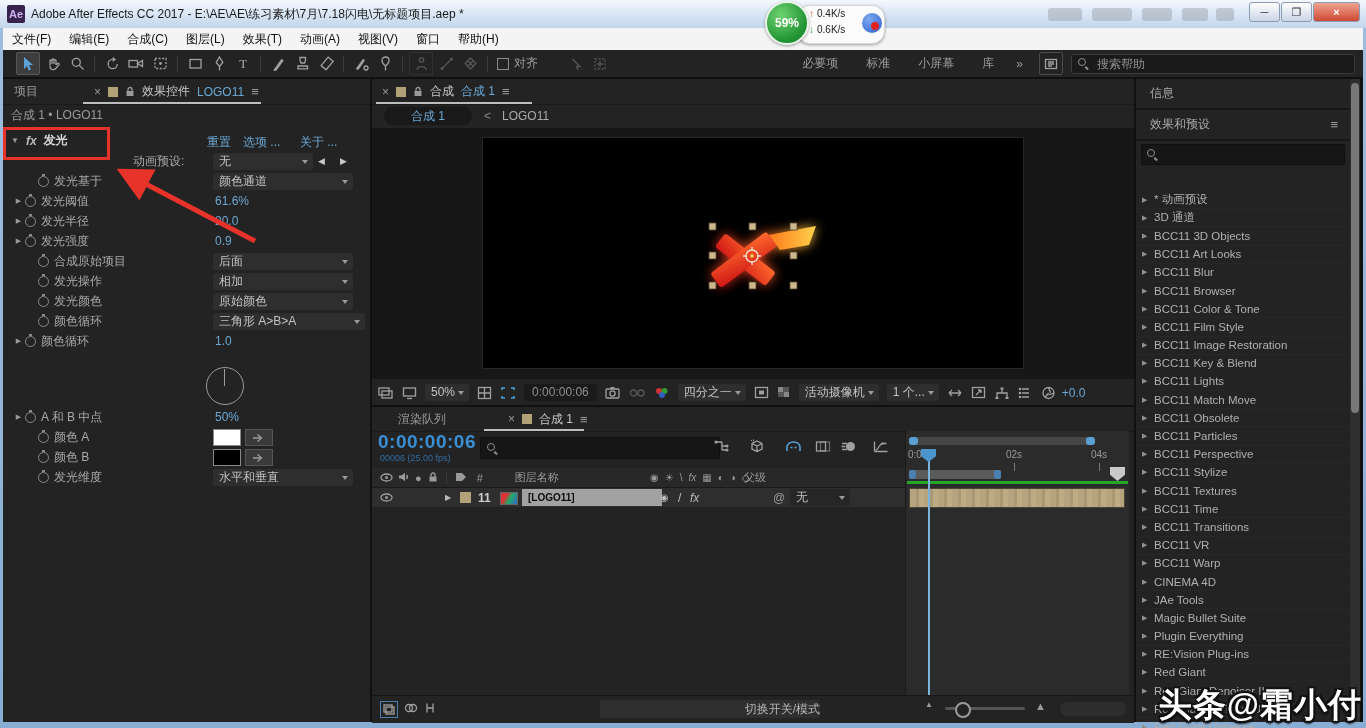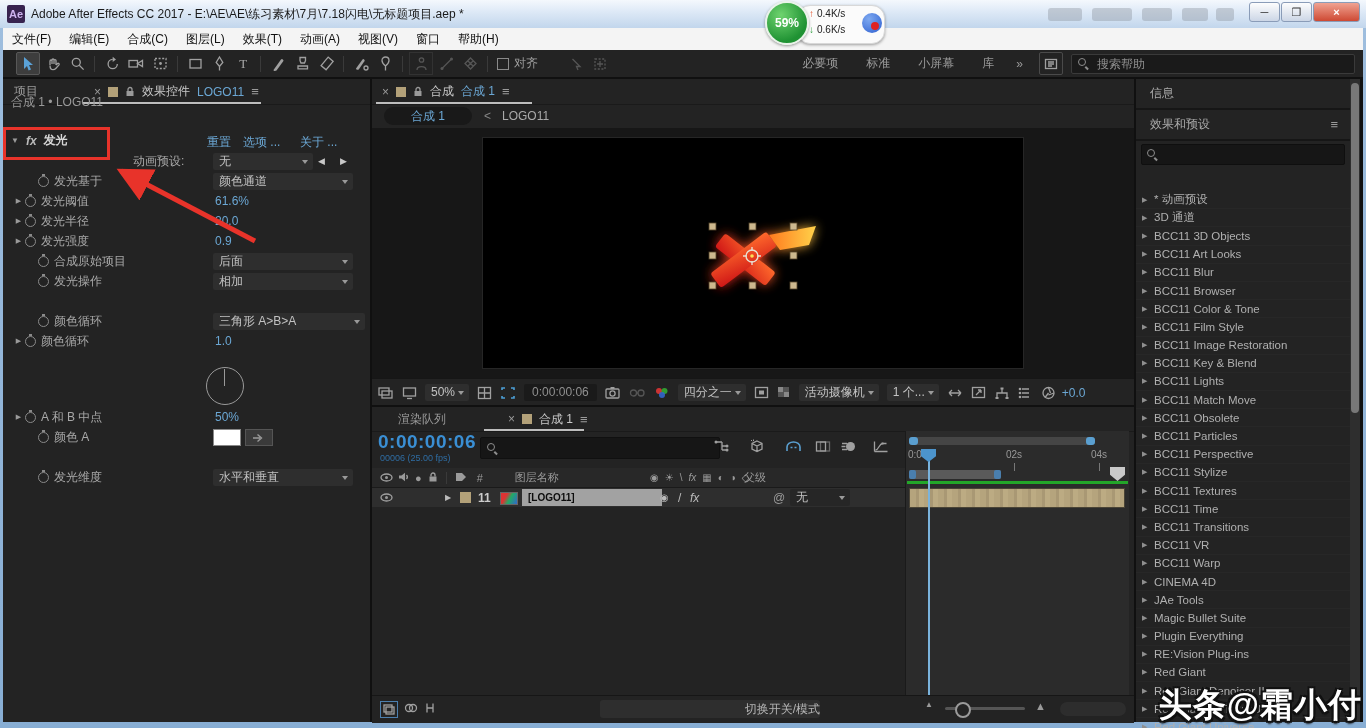--- a/index.html
+++ b/index.html
@@ -340,21 +340,21 @@
       <svg width="10" height="11">
           <rect x="1.5" y="5" width="7" height="5" fill="#9a9a9a"></rect>
           <path d="M3 5 V3.5 a2 2 0 0 1 4 0 V5" stroke="#9a9a9a" fill="none" stroke-width="1.3"></path>
         </svg>
       <span class="tabtxt bright">效果控件</span>
       <span class="blue">LOGO11</span>
       <span class="hamb">≡</span>
     </div>
     <div class="underline" style="left:80px;top:23px;width:178px;"></div>
 
-    <div style="position:absolute;left:8px;top:15px;color:#9a9a9a;">合成 1 • LOGO11</div>
+    <div style="position:absolute;left:8px;top:28px;color:#9a9a9a;">合成 1 • LOGO11</div>
 
     <div style="position:absolute;left:8px;top:53px;display:flex;align-items:center;gap:7px;">
       <span style="color:#9a9a9a;font-size:8px;">▼</span>
       <span style="color:#bbb;font-style:italic;font-weight:bold;">fx</span>
       <span style="color:#d8d8d8;font-weight:bold;">发光</span>
     </div>
     <span class="blue" style="position:absolute;left:204px;top:55px;">重置</span>
     <span class="blue" style="position:absolute;left:240px;top:55px;">选项 ...</span>
     <span class="blue" style="position:absolute;left:297px;top:55px;">关于 ...</span>
     <div class="anno-box"></div>
@@ -395,20 +395,26 @@
         <span class="stopw"></span>
         <span class="elabel">合成原始项目</span>
         <span class="dd" style="left:210px;width:128px;"><span>后面</span><span class="chv"></span></span>
       </div>
     <div class="erow" style="top:192px;">
         <span class="exp" style="margin-left:22px;"></span>
         <span class="stopw"></span>
         <span class="elabel">发光操作</span>
         <span class="dd" style="left:210px;width:128px;"><span>相加</span><span class="chv"></span></span>
       </div>
+    <div class="erow" style="top:212px;">
+        <span class="exp" style="margin-left:22px;"></span>
+        <span class="stopw"></span>
+        <span class="elabel">发光颜色</span>
+        <span class="dd" style="left:210px;width:128px;"><span>原始颜色</span><span class="chv"></span></span>
+      </div>
     <div class="erow" style="top:232px;">
         <span class="exp" style="margin-left:22px;"></span>
         <span class="stopw"></span>
         <span class="elabel">颜色循环</span>
         <span class="dd" style="left:210px;width:140px;"><span>三角形 A&gt;B&gt;A</span><span class="chv"></span></span>
       </div>
     <div class="erow" style="top:252px;">
         <span class="exp" style="margin-left:9px;">▶</span>
         <span class="stopw"></span>
         <span class="elabel">颜色循环</span>
@@ -419,20 +425,31 @@
         <span class="exp" style="margin-left:9px;">▶</span>
         <span class="stopw"></span>
         <span class="elabel">A 和 B 中点</span>
         <span class="bval">50%</span>
       </div>
     <div class="erow" style="top:348px;">
         <span class="exp" style="margin-left:22px;"></span>
         <span class="stopw"></span>
         <span class="elabel">颜色 A</span>
         <span class="swatch" style="background:#fff;"></span>
+        <span class="eyedrop">
+          <svg width="14" height="10">
+            <path d="M1 5 H8 M5.5 1.5 L9.5 5 L5.5 8.5" stroke="#9a9a9a" fill="none" stroke-width="1.4"></path>
+          </svg>
+        </span>
+      </div>
+    <div class="erow" style="top:368px;">
+        <span class="exp" style="margin-left:22px;"></span>
+        <span class="stopw"></span>
+        <span class="elabel">颜色 B</span>
+        <span class="swatch" style="background:#000;"></span>
         <span class="eyedrop">
           <svg width="14" height="10">
             <path d="M1 5 H8 M5.5 1.5 L9.5 5 L5.5 8.5" stroke="#9a9a9a" fill="none" stroke-width="1.4"></path>
           </svg>
         </span>
       </div>
     <div class="erow" style="top:388px;">
         <span class="exp" style="margin-left:22px;"></span>
         <span class="stopw"></span>
         <span class="elabel">发光维度</span>

